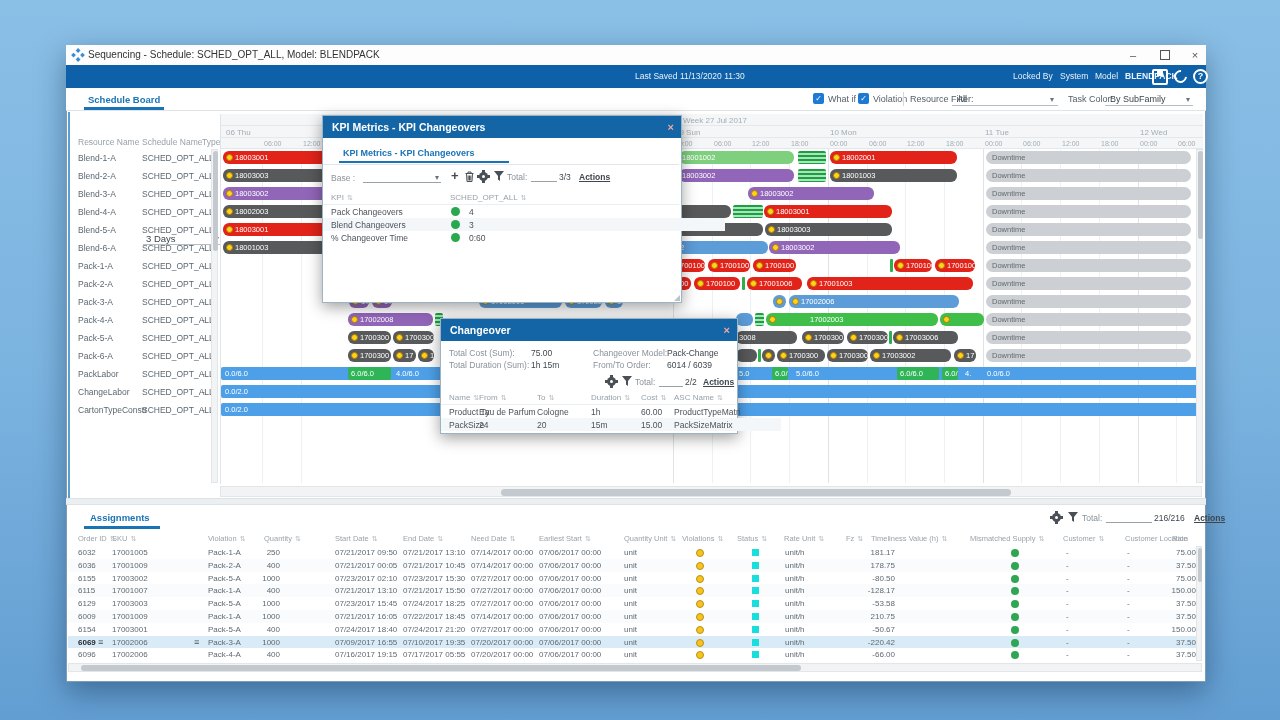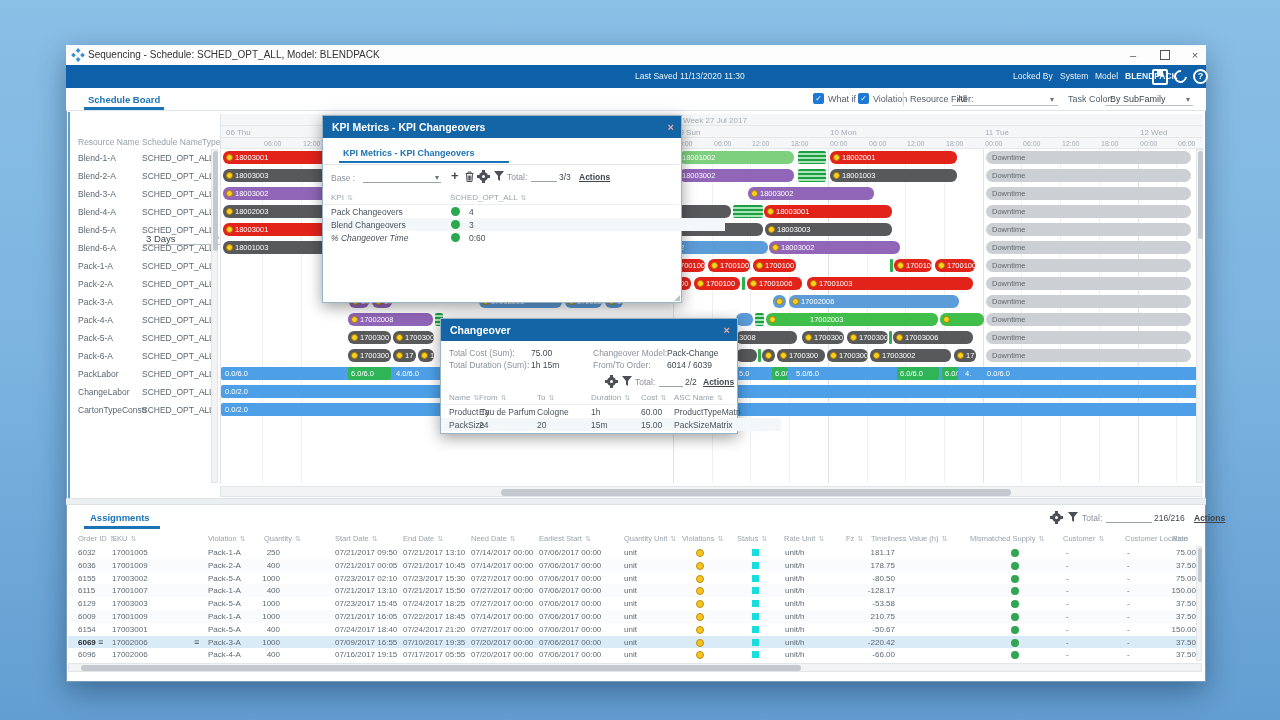--- a/index.html
+++ b/index.html
@@ -513,21 +513,21 @@
           </div>
           <div class="bar dark" style="left: 581px; width: 42px;">
             <span class="dot"></span>
             <span class="bt">1700300</span>
           </div>
           <div class="bar dark" style="left: 626px; width: 41px;">
             <span class="dot"></span>
             <span class="bt">1700300</span>
           </div>
           <div class="bar tick" style="left: 668px; width: 3px;"></div>
-          <div class="bar dark" style="left: 672px; width: 80px;">
+          <div class="bar dark" style="left: 672px; width: 65px;">
             <span class="dot"></span>
             <span class="bt">17003006</span>
           </div>
           <div class="bar down" style="left: 765px; width: 205px;">
             <span class="bt">Downtime</span>
           </div>
         </div>
         <div class="grow" style="top: 198px;">
           <div class="bar dark" style="left: 127px; width: 43px;">
             <span class="dot"></span>
@@ -871,21 +871,21 @@
           <div class="kc" style="left: 8px;">Pack Changeovers</div>
           <div class="gdot" style="left: 128px;"></div>
           <div class="kc" style="left: 146px;">4</div>
         </div>
         <div class="krow alt" style="top: 13px;">
           <div class="kc" style="left: 8px;">Blend Changeovers</div>
           <div class="gdot" style="left: 128px;"></div>
           <div class="kc" style="left: 146px;">3</div>
         </div>
         <div class="krow" style="top: 26px;">
-          <div class="kc" style="left: 8px; font-style: italic;">% Changeover Time</div>
+          <div class="kc" style="left: 8px;">% Changeover Time</div>
           <div class="gdot" style="left: 128px;"></div>
           <div class="kc" style="left: 146px;">0:60</div>
         </div>
       </div>
     <div class="corner"></div>
   </div>
 
   <div class="dialog" style="left:440px;top:318px;width:296px;height:114px;z-index:21;">
     <div class="dlg-title">Changeover</div>
     <div class="dlg-close">×</div>

